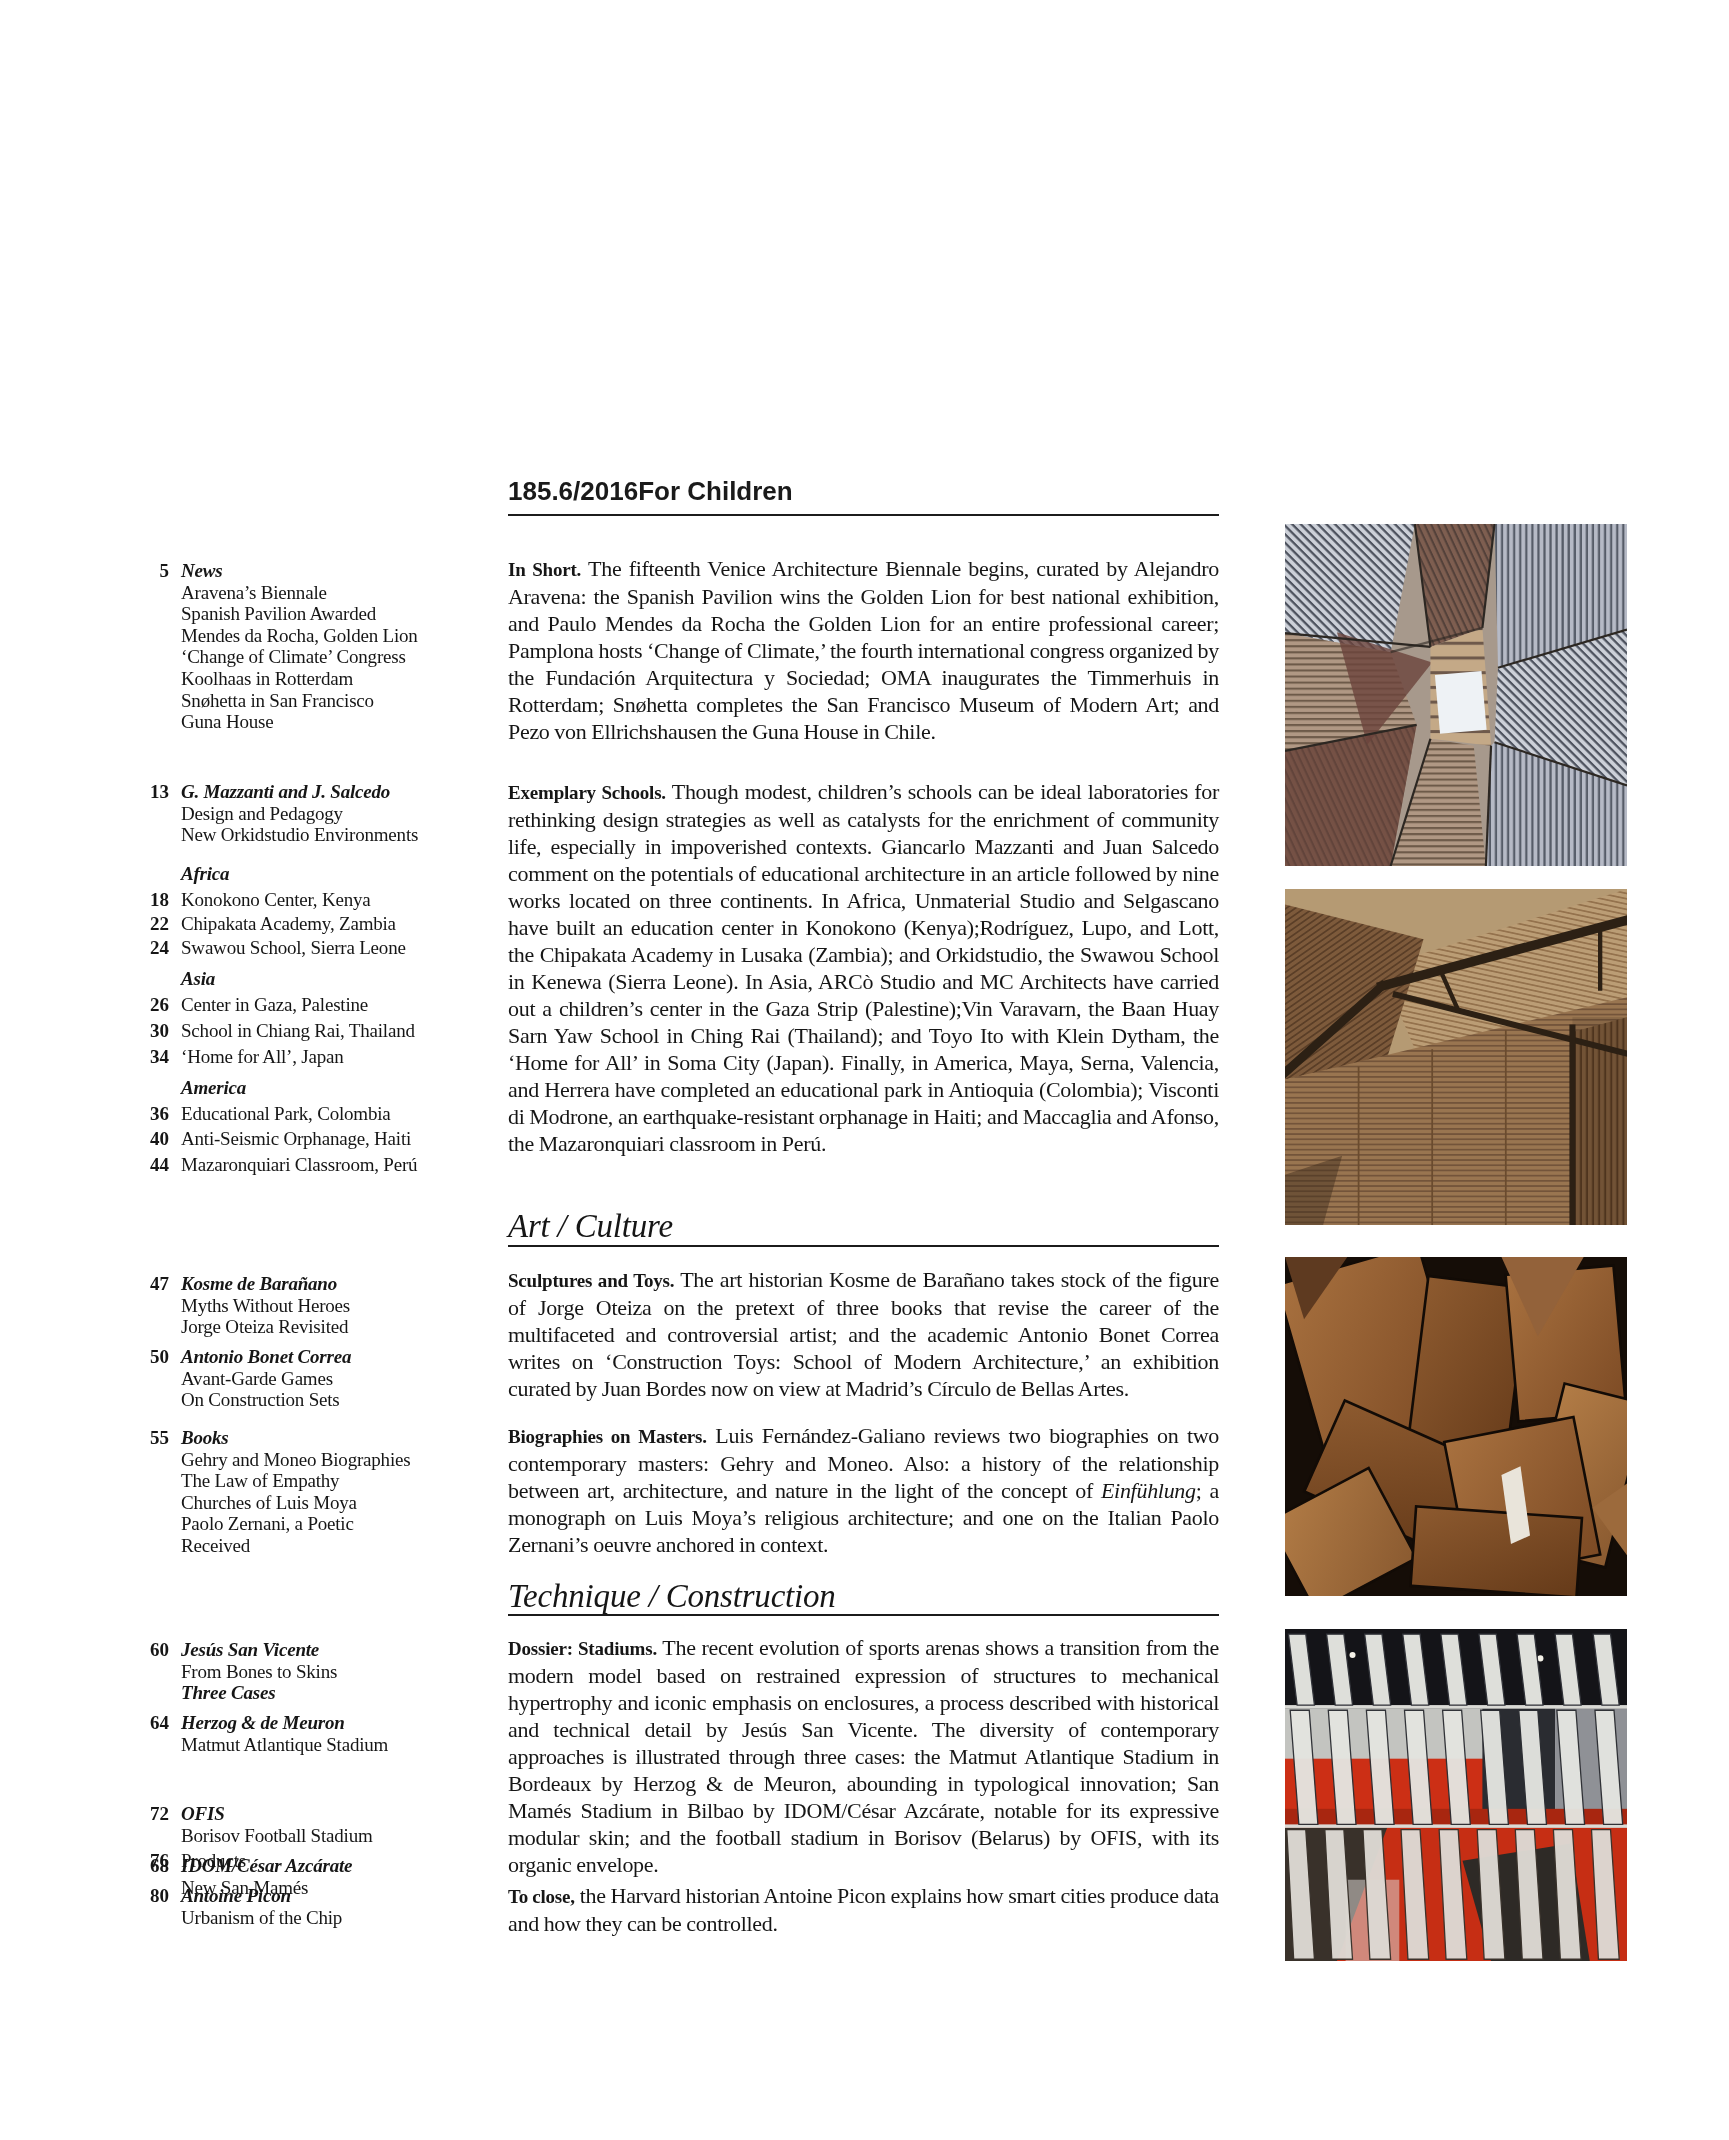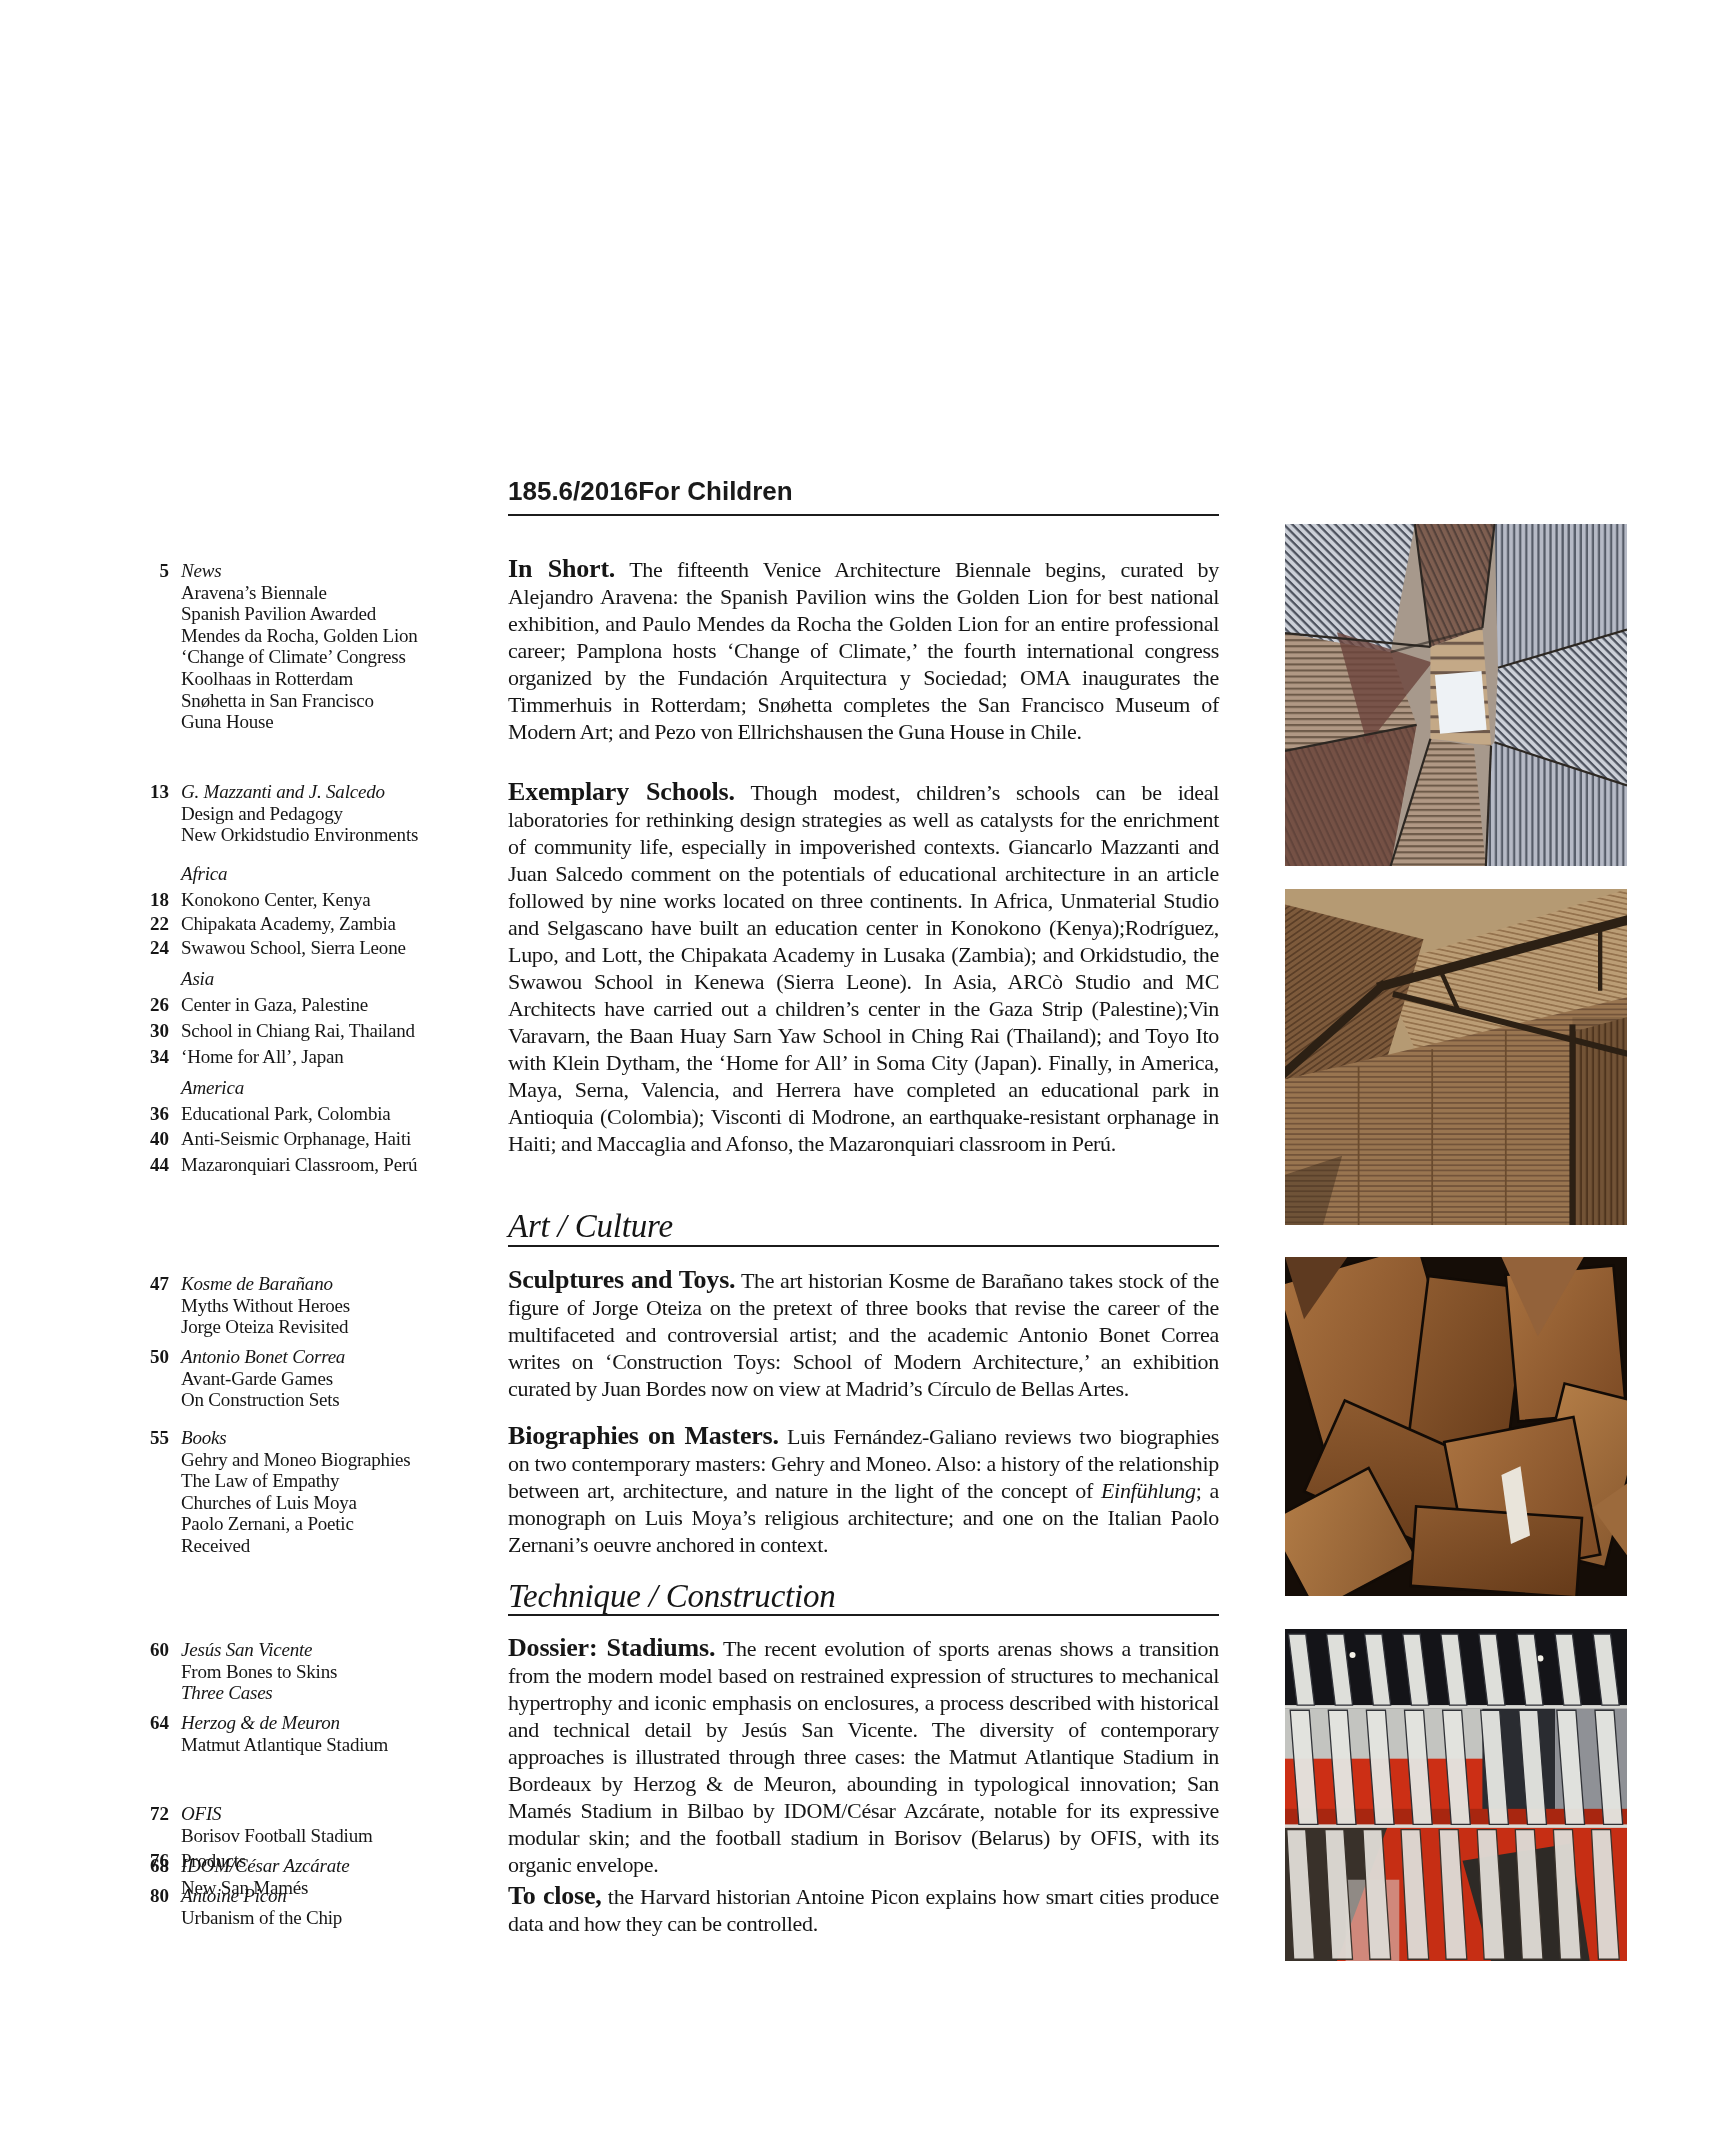--- a/index.html
+++ b/index.html
@@ -14,27 +14,27 @@
   .header .issue{}
   .header-rule{position:absolute;left:508px;top:514px;width:711px;
                border-top:2.6px solid #1c1c1c;}
 
   
   .toc-item{position:absolute;left:138px;width:380px;}
   .toc-item .num{position:absolute;left:0;top:0;width:31px;text-align:right;
                  font-weight:bold;font-size:19px;line-height:21.6px;}
   .toc-item .lines{margin-left:43px;font-size:19px;line-height:21.6px;
                    letter-spacing:-0.2px;}
-  .toc-line.italic{font-style:italic;}
+  .toc-line.italic{font-style:italic;font-weight:bold;}
 
   
   .para{position:absolute;left:508px;width:711px;margin:0;
         text-align:justify;font-size:22px;line-height:27px;
         letter-spacing:-0.3px;word-spacing:-0.4px;}
-  .para .lead{font-weight:bold;font-size:26px;letter-spacing:-0.2px;}
+  .para .lead{font-weight:bold;font-size:19px;letter-spacing:-0.2px;}
   .p1{top:555px;}  .p2{top:778px;}  .p3{top:1266px;}
   .p4{top:1422px;} .p5{top:1634px;} .p6{top:1882px;}
 
   .section-head{position:absolute;left:508px;width:711px;margin:0;
                 font-style:italic;font-weight:normal;font-size:33px;
                 line-height:29px;letter-spacing:-0.2px;}
   .sh1{top:1212px;} .sh2{top:1582px;}
   .sec-rule{position:absolute;left:508px;width:711px;border-top:2.6px solid #1b1b1b;}
   .r1{top:1245px;} .r2{top:1614px;}
 

